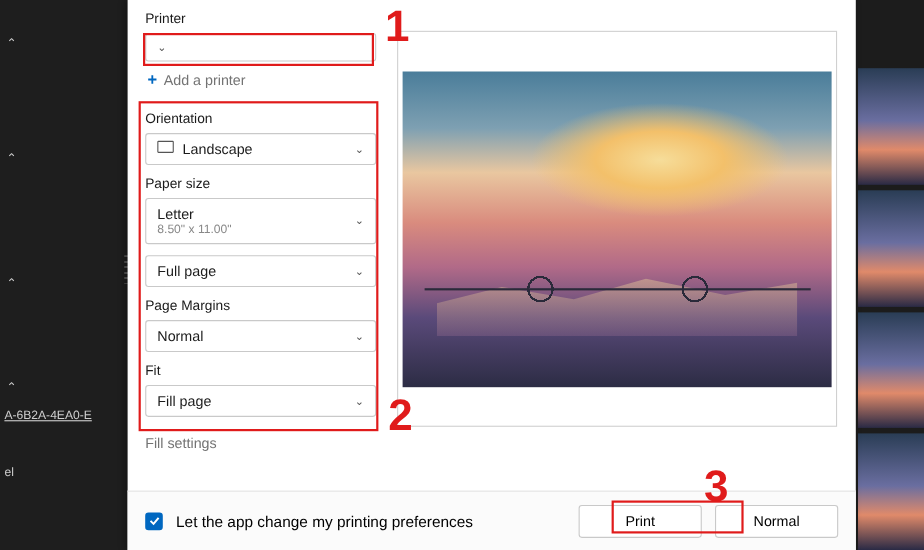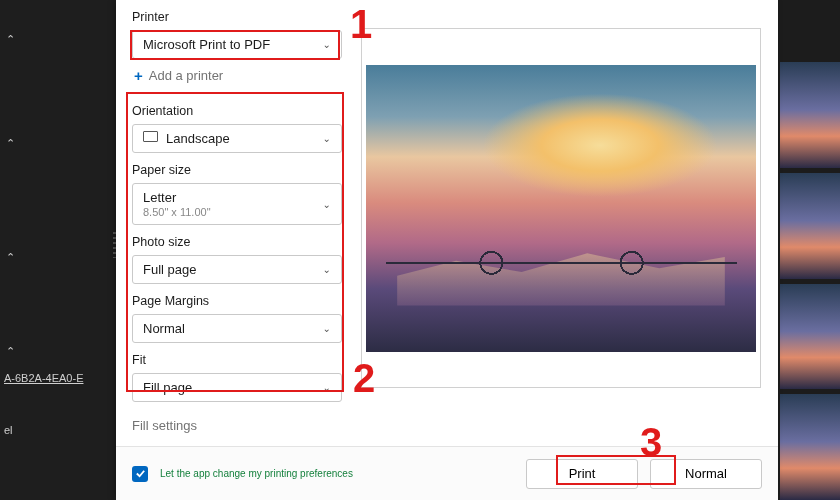--- a/index.html
+++ b/index.html
@@ -77,21 +77,21 @@
       radial-gradient(circle at 70% 40%, transparent 10px, #2a2a3a 10px 12px, transparent 12px);
   }
 
   
   .footer {
     height: 54px; border-top:1px solid #e3e3e3; background:#fbfbfb;
     display:flex; align-items:center; padding: 0 16px; gap:12px;
   }
   .chk { width:16px; height:16px; background:#0067c0; border-radius:3px; display:flex; align-items:center; justify-content:center; }
   .chk svg { width:11px; height:11px; }
-  .chk-label { font-size:10px; color:#15803d; flex:1; }
+  .chk-label { font-size:14px; color:#000000; flex:1; }
   .btn { width:112px; height:30px; border:1px solid #c9c9c9; background:#fff; border-radius:3px; font-size:13px; display:flex; align-items:center; justify-content:center; cursor:pointer; }
   .resize-grip{ position:absolute; left:113px; top:232px; width:4px; height:26px; background:repeating-linear-gradient(180deg,#555 0 2px,transparent 2px 5px);}
 </style>
 </head>
 <body>
 
 <div class="bg-dark"></div>
 
 <div class="bg-sidebar">
   <div class="sb-row" style="margin-top:22px;">
@@ -118,21 +118,20 @@
   <div class="thumb"></div>
 </div>
 
 <div class="dialog">
   <div class="dialog-body">
     <div class="settings-col">
 
       <div class="group">
         <div class="field-label">Printer</div>
         <div class="select">
-          <span>Microsoft Print to PDF</span>
           <span class="caret">⌄</span>
         </div>
         <div class="add-printer">
           <span class="plus">+</span>
           <span class="link">Add a printer</span>
         </div>
       </div>
 
       <div class="group">
         <div class="field-label">Orientation</div>
@@ -150,21 +149,20 @@
         <div class="select">
           <span>
             <span>Letter</span>
             <span class="sub">8.50" x 11.00"</span>
           </span>
           <span class="caret">⌄</span>
         </div>
       </div>
 
       <div class="group">
-        <div class="field-label">Photo size</div>
         <div class="select">
           <span>Full page</span>
           <span class="caret">⌄</span>
         </div>
       </div>
 
       <div class="group">
         <div class="field-label">Page Margins</div>
         <div class="select">
           <span>Normal</span>

